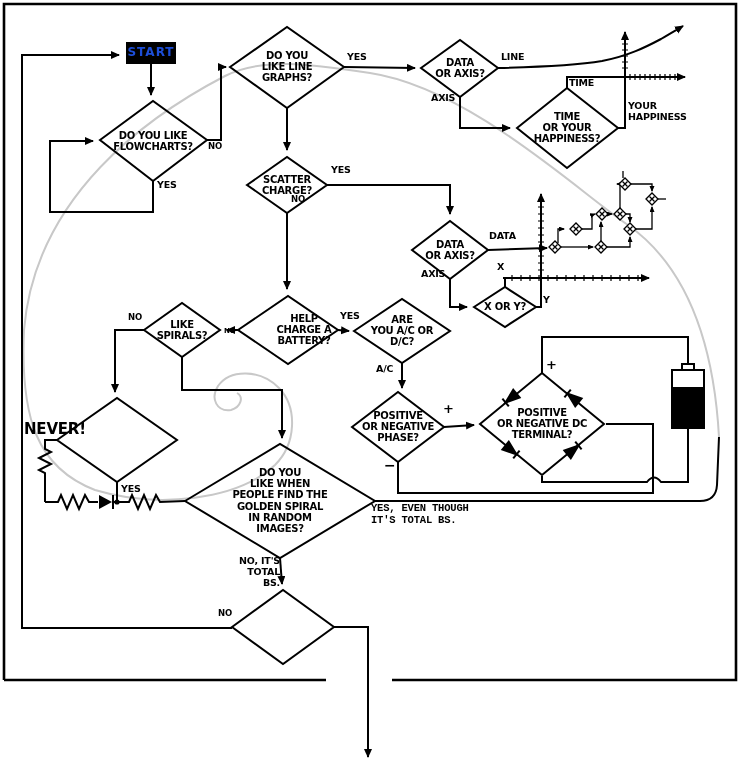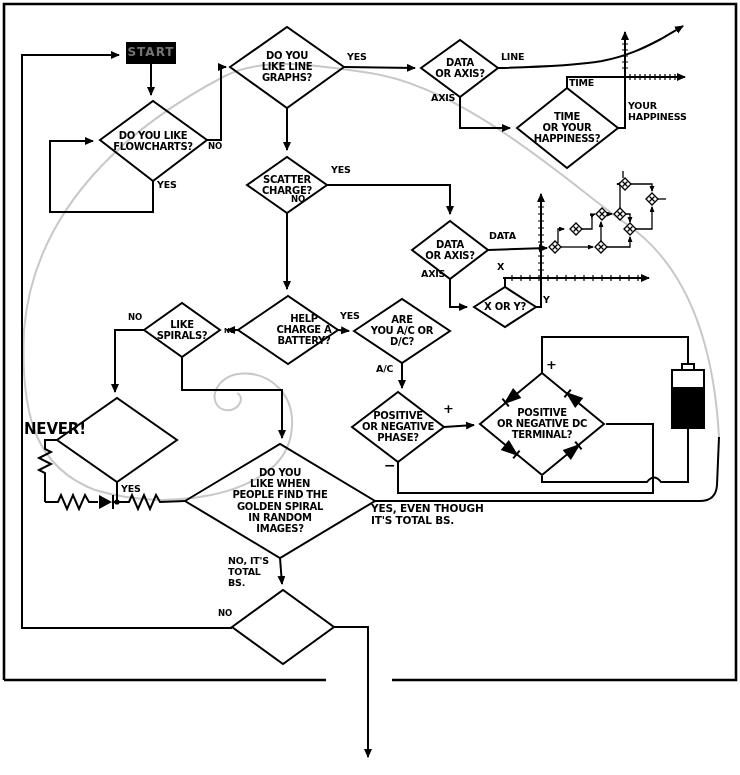--- a/index.html
+++ b/index.html
@@ -4,24 +4,24 @@
 <style>
   html,body{margin:0;padding:0;background:#fff;}
   #stage{position:relative;width:740px;height:775px;background:#ffffff;overflow:hidden;
          font-family:"DejaVu Sans",sans-serif;}
   #art{position:absolute;left:0;top:0;z-index:1;}
   .nl{position:absolute;z-index:2;transform:translate(-50%,-50%);text-align:center;
       white-space:pre-line;font-size:10px;font-weight:600;line-height:1.12;
       letter-spacing:-0.3px;color:#000;}
   .el{position:absolute;z-index:2;white-space:pre-line;font-size:9.5px;font-weight:600;
       line-height:1.15;letter-spacing:-0.2px;color:#000;}
-  .startlbl{color:#737373;font-size:12px;font-weight:700;letter-spacing:1px;}
+  .startlbl{color:#1d4ed8;font-size:12px;font-weight:700;letter-spacing:1px;}
   .s85{font-size:8.5px;} .s7{font-size:7px;} .s9{font-size:15px;}
-  .s105{font-size:10.5px;} .sign{font-size:13px;font-weight:700;} .sign2{font-size:14px;font-weight:700;}
-  .ra{text-align:left;}
+  .s105{font-size:10.5px;font-family:Liberation Mono, monospace;} .sign{font-size:13px;font-weight:700;} .sign2{font-size:14px;font-weight:700;}
+  .ra{text-align:right;}
 </style>
 </head>
 <body>
 
 <div id="stage">
 
 <svg id="art" width="740" height="775" viewBox="0 0 740 775">
   <defs>
     <marker id="ah" markerUnits="userSpaceOnUse" markerWidth="12" markerHeight="10" refX="8" refY="4" orient="auto">
           <path d="M0,0 L9,4 L0,8 Z" fill="#000"></path>

